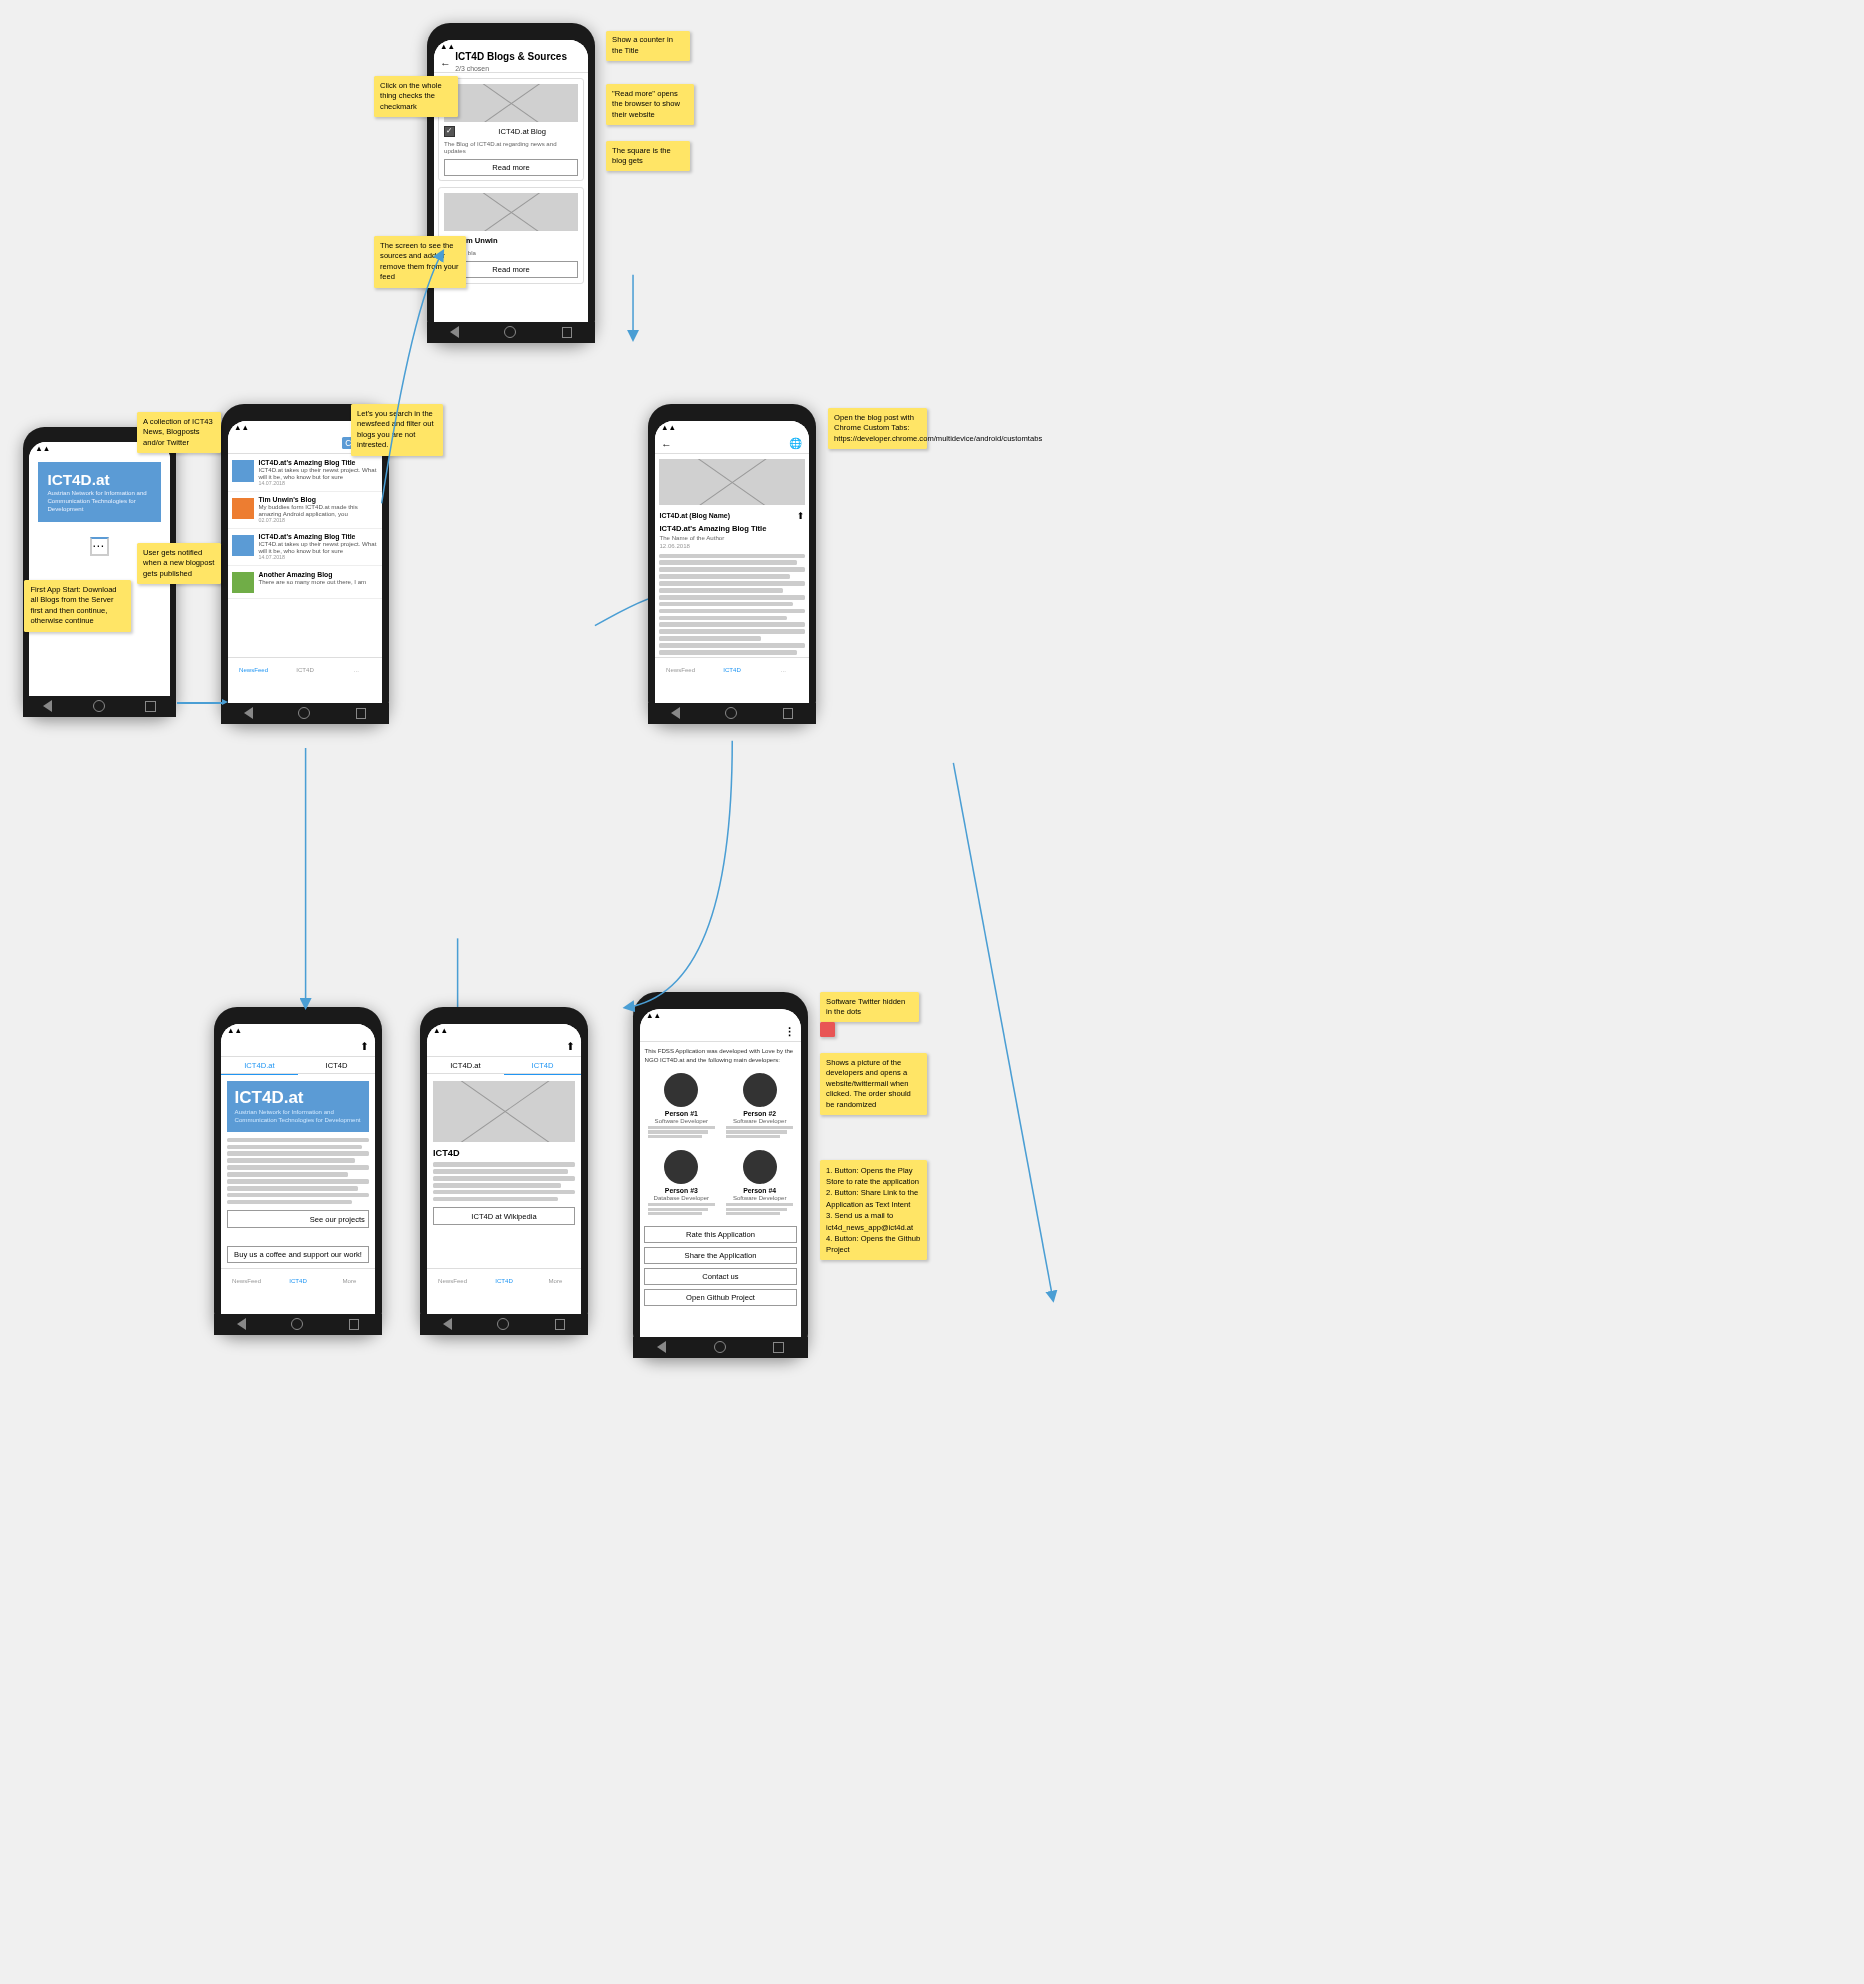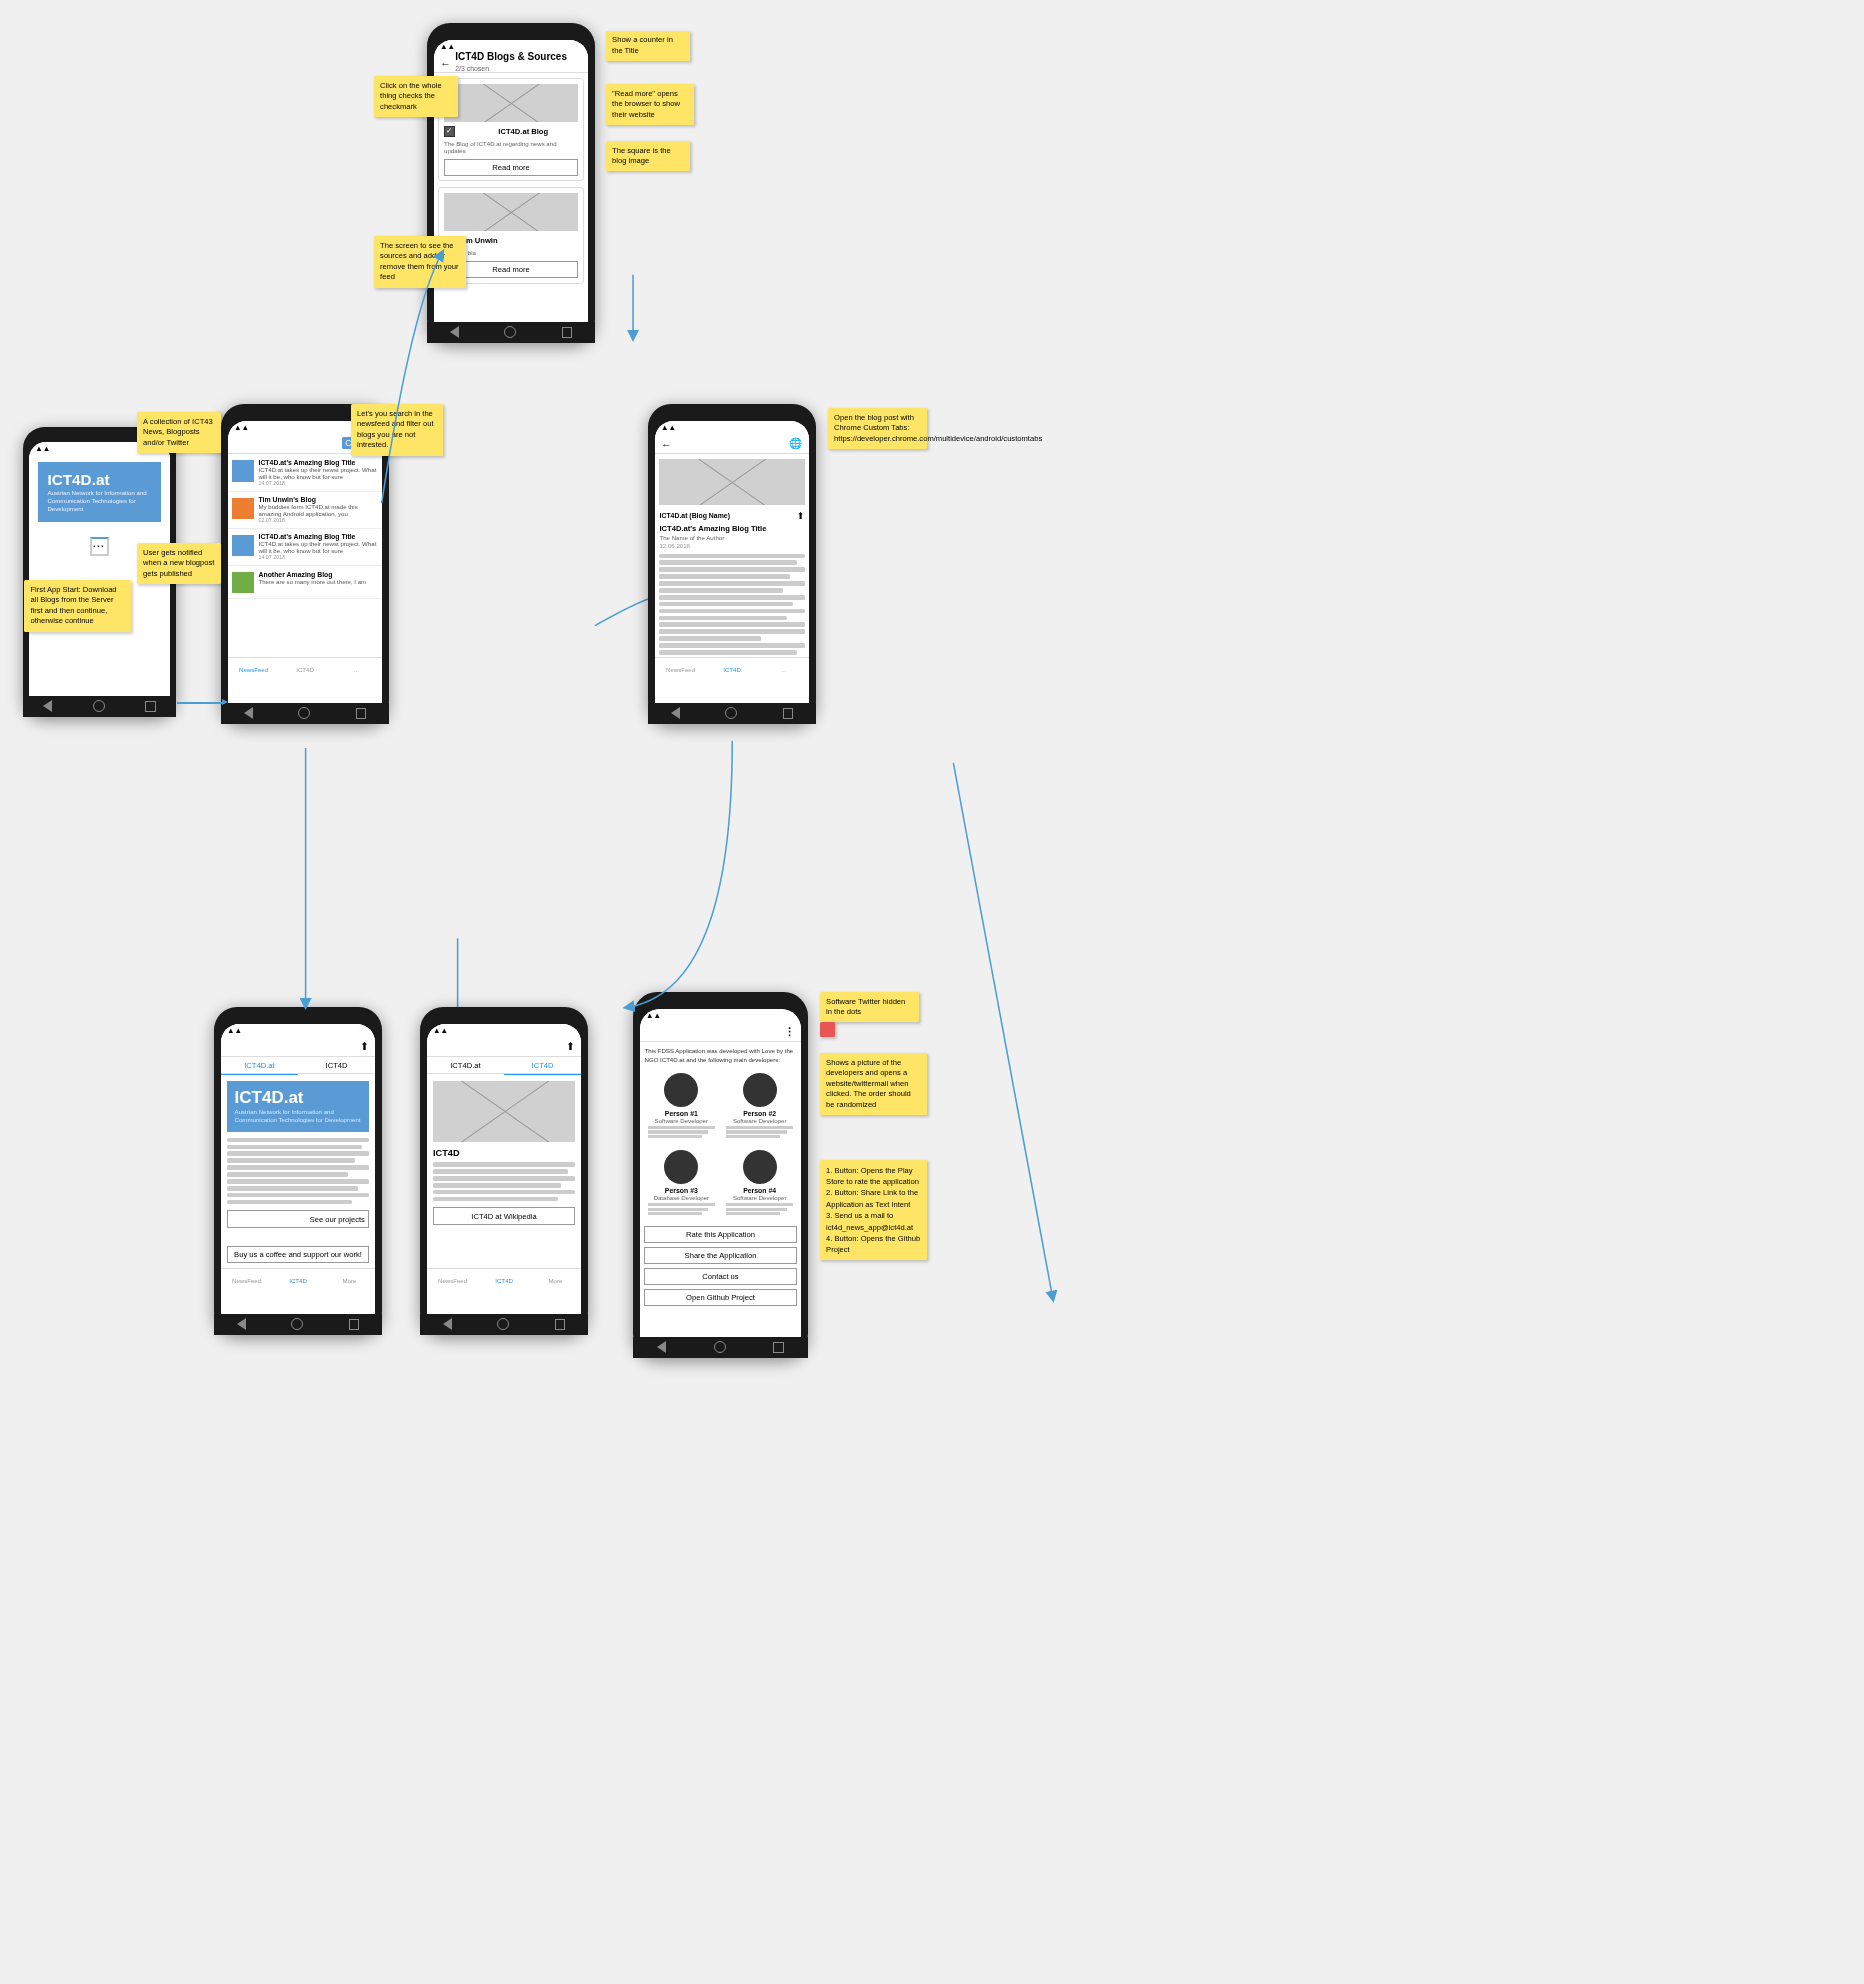--- a/index.html
+++ b/index.html
@@ -335,21 +335,21 @@
         ICT4D Blogs &amp; Sources<br>
         <span style="font-size:6.9px; font-weight:normal; color:#666;">2/3 chosen</span>
       </div>
     </div>
     <div style="overflow-y:auto; height:calc(100% - 38px); padding:4.6px;">
 
       <div style="border:0.8px solid #ddd; border-radius:3.1px; margin-bottom:6.1px; padding:4.6px;">
         <div class="wf-img" style="height:38px; margin-bottom:4.6px;"></div>
         <div style="display:flex; align-items:center; gap:4.6px; margin-bottom:3.1px;">
           <div class="wf-checkbox"></div>
-          <div style="font-size:7.6px; font-weight:bold;padding-left:39px;">ICT4D.at Blog</div>
+          <div style="font-size:7.6px; font-weight:normal;padding-left:39px;">ICT4D.at Blog</div>
         </div>
         <div style="font-size:6.1px; color:#666; margin-bottom:4.6px;">The Blog of ICT4D.at regarding news and updates</div>
         <div class="wf-btn">Read more</div>
       </div>
 
       <div style="border:0.8px solid #ddd; border-radius:3.1px; padding:4.6px;">
         <div class="wf-img" style="height:38px; margin-bottom:4.6px;"></div>
         <div style="display:flex; align-items:center; gap:4.6px; margin-bottom:3.1px;">
           <div class="wf-checkbox"></div>
           <div style="font-size:7.6px; font-weight:bold;">Tim Unwin</div>
@@ -365,21 +365,21 @@
     <div class="nav-sq"></div>
   </div>
 </div>
 
 <div class="sticky sticky-yellow" style="left:606px; top:30.5px; width:84px; font-size:7.6px;">
   Show a counter in the Title
 </div>
 <div class="sticky sticky-yellow" style="left:606px; top:84px; width:88px; font-size:7.6px;">
   "Read more" opens the browser to show their website
 </div>
-<div class="sticky sticky-yellow" style="left:606px; top:141px; width:84px; font-size:7.6px;">The square is the blog image</div>
+<div class="sticky sticky-yellow" style="left:606px; top:141px; width:84px; font-size:7.6px;">The square is the blog gets</div>
 <div class="sticky sticky-yellow" style="left:374px; top:236px; width:92px; font-size:7.6px;">
   The screen to see the sources and add or remove them from your feed
 </div>
 <div class="sticky sticky-yellow" style="left:374px; top:76px; width:84px; font-size:7.6px;">
   Click on the whole thing checks the checkmark
 </div>
 
 <div class="phone" style="left:648px; top:404px; width:168px; height:320px; border-radius:23px;">
   <div class="phone-screen" style="top:17px; left:6.9px; right:6.9px; bottom:21.4px; border-radius:18.3px 18.3px 0 0;">
     <div class="status-bar">

